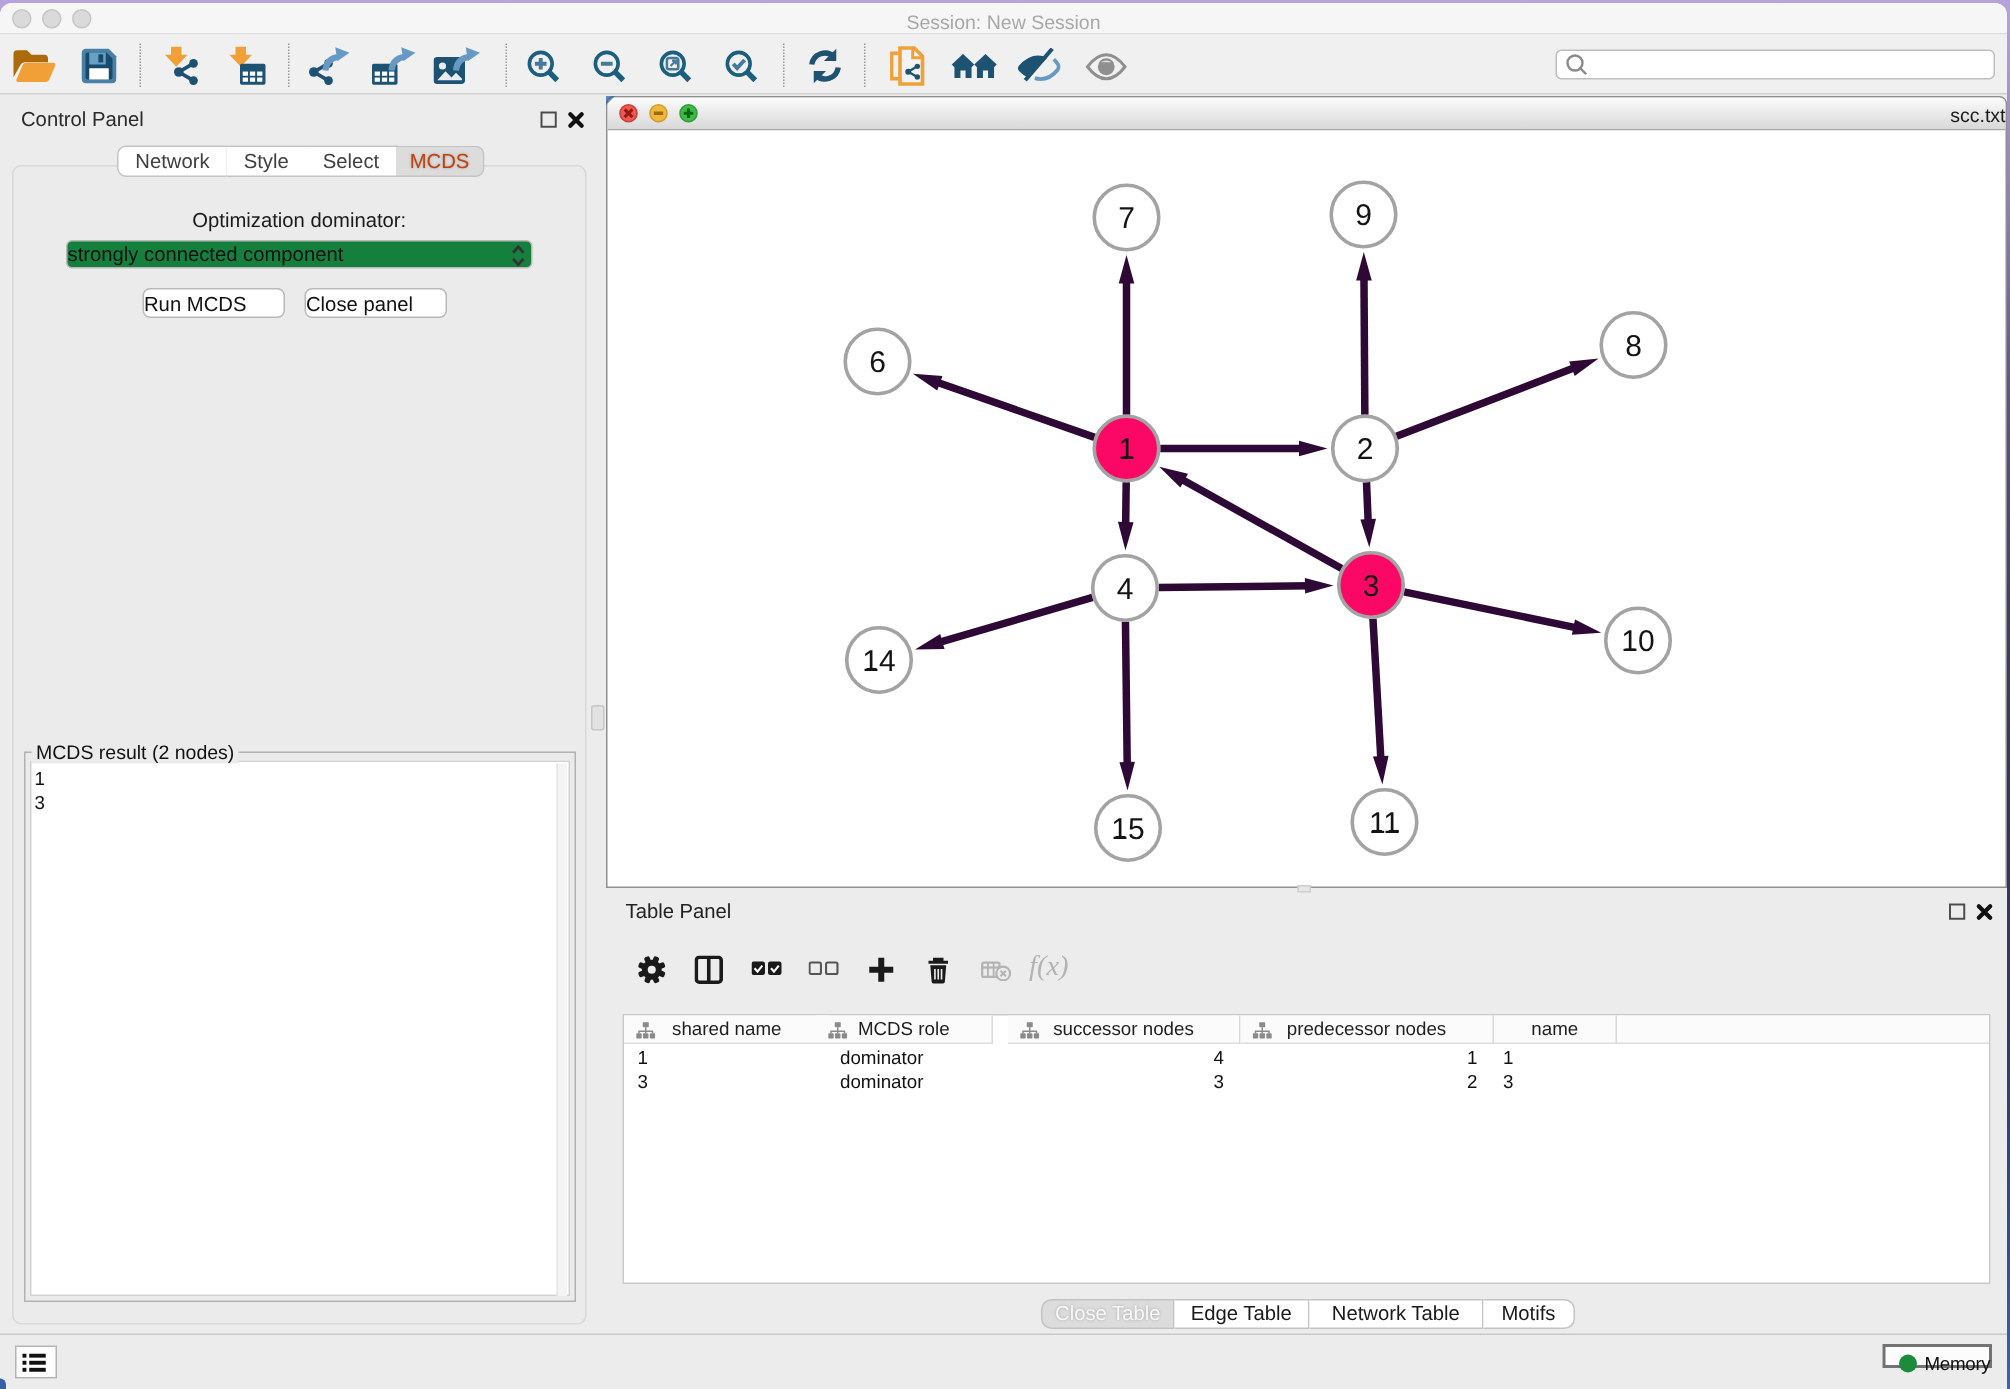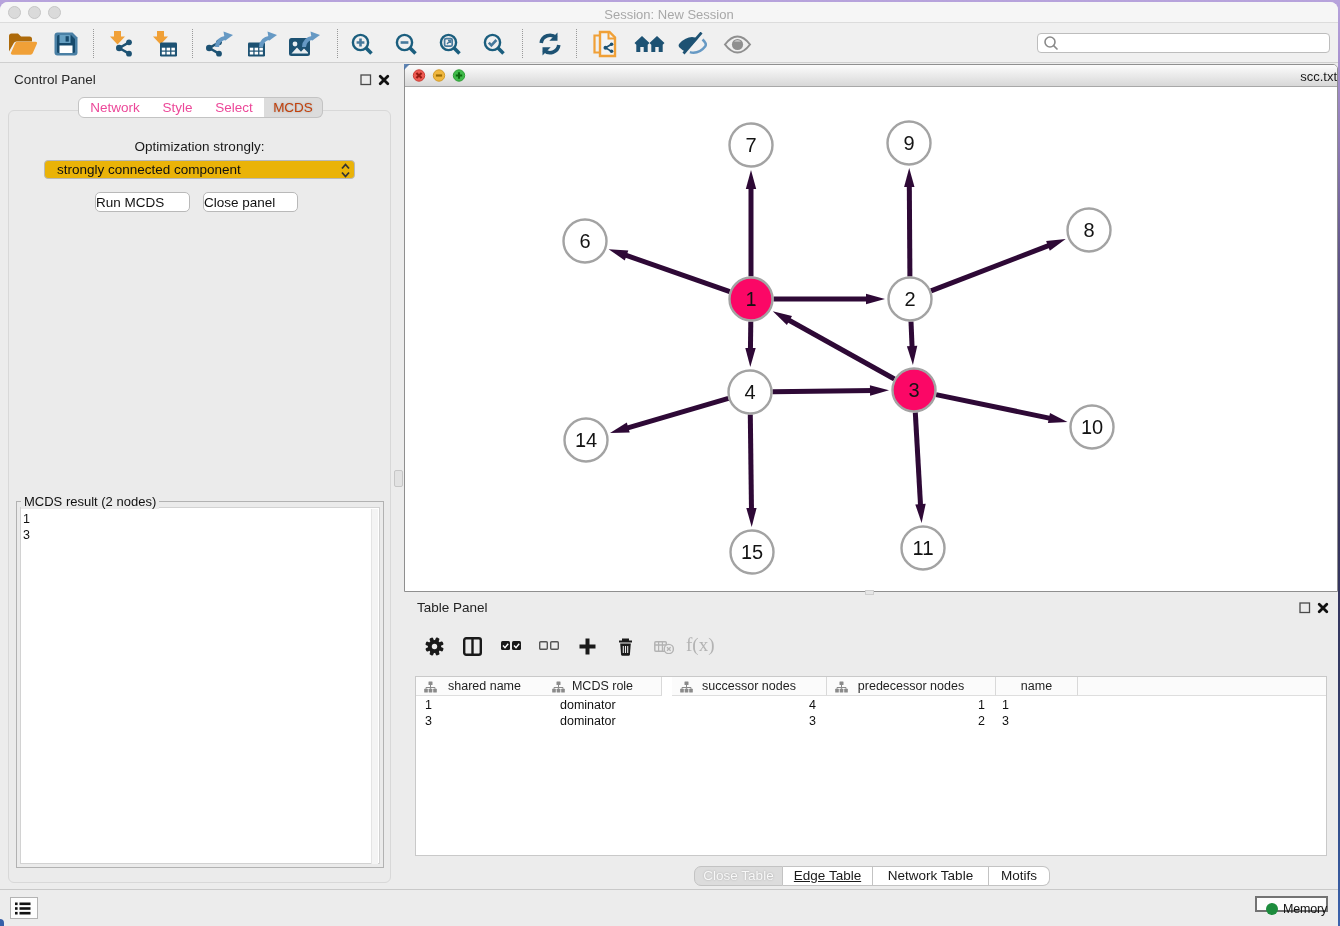--- a/index.html
+++ b/index.html
@@ -6,25 +6,25 @@
 .abs{position:absolute}
 #wall{left:0;top:0;width:1340px;height:926px;background:linear-gradient(180deg,#b7a3dc 0%,#aa93d1 6%,#8d79b5 16%,#605488 28%,#413d67 44%,#36335d 58%,#333963 74%,#33508e 90%,#3c63ae 100%)}
 #win{left:0;top:2px;width:1338px;height:924px;background:#ececec;border-radius:8px 8px 0 0}
 #titlebar{left:0;top:2px;width:1338px;height:21px;background:#f6f6f6;border-radius:8px 8px 0 0;border-bottom:1px solid #dcdcdc}
 .tl{width:13px;height:13px;border-radius:50%;background:#dadada;border:1px solid #c6c6c6;top:6px}
 #wintitle{left:0;top:7px;width:1338px;text-align:center;font-size:13px;color:#a8a8a8}
 #toolbar{left:0;top:23px;width:1338px;height:40px;background:#f0f0f0;border-bottom:1px solid #cfcfcf}
 .tsep{top:29px;height:29px;width:1px;border-left:1px dotted #999}
 #search{left:1037px;top:33px;width:293px;height:20px;background:#fff;border:1px solid #bdbdbd;border-radius:4px}
 .cptitle{font-size:13.5px;color:#2a2a2a}
-.tab{position:absolute;top:97px;height:21px;border:1px solid #c3c3c3;background:#fff;font-size:13.5px;color:#ec4899;text-align:center;line-height:19px}
+.tab{position:absolute;top:97px;height:21px;border:1px solid #c3c3c3;background:#fff;font-size:13.5px;color:#404040;text-align:center;line-height:19px}
 .tabsel{background:#dcdcdc;color:#c2410c;border-color:#c3c3c3;text-shadow:0 0 2px #a5a5a5}
 #cpbody{left:8px;top:110px;width:383px;height:773px;background:#ebebeb;border:1px solid #d8d8d8;border-radius:6px}
 #optlab{left:8px;top:139px;width:383px;text-align:center;font-size:13.5px;color:#1a1a1a}
-#combo{left:44px;top:160px;width:311px;height:19px;background:#eab308;border:1px solid #b9b9b9;border-radius:4px;font-size:13.5px;color:#111;line-height:17px;padding-left:12px}
+#combo{left:44px;top:160px;width:311px;height:19px;background:#15803d;border:1px solid #b9b9b9;border-radius:4px;font-size:13.5px;color:#111;line-height:17px;}
 .btn{position:absolute;height:20px;background:#fff;border:1px solid #b9b9b9;border-radius:5px;font-size:13.5px;color:#111;text-align:left;line-height:19px}
 #fs{left:16px;top:501px;width:368px;height:367px;border:1px solid #b2b2b2}
 #fsleg{left:21px;top:494px;background:#ebebeb;padding:0 3px;font-size:13px;color:#111}
 #fslist{left:20px;top:507px;width:360px;height:357px;background:#fff;border:1px solid #d2d2d2}
 #fstrack{position:absolute;right:1px;top:1px;width:7px;height:355px;background:#f4f4f4;border-left:1px solid #e4e4e4}
 .fsitem{position:absolute;left:4px;font-size:12.5px;color:#111}
 #grip{left:394px;top:470px;width:9px;height:17px;background:#e2e2e2;border:1px solid #c6c6c6;border-radius:2px}
 #frame{left:404px;top:64px;width:934px;height:528px;background:#fff;border:1px solid #8f8f8f;border-radius:5px 5px 0 0}
 #ftitle{left:405px;top:65px;width:932px;height:22px;background:linear-gradient(180deg,#fcfcfc,#d8d8d8);border-bottom:1px solid #a8a8a8;border-radius:4px 4px 0 0}
 #fname{left:405px;top:69px;width:932px;text-align:right;font-size:13px;color:#1a1a1a}
@@ -179,21 +179,21 @@
 <svg class="ico" style="left:360px;top:74px" width="12" height="12">
     <rect x="1" y="1" width="9.5" height="9.5" fill="none" stroke="#4a4a4a" stroke-width="1.3"></rect>
   </svg>
 <svg class="ico" style="left:378px;top:74px" width="12" height="12">
     <path d="M2.2,2.2 L9.8,9.8 M9.8,2.2 L2.2,9.8" stroke="#111" stroke-width="2.8" stroke-linecap="round"></path>
   </svg>
 <div class="tab" style="left:78px;width:74px;border-radius:6px 0 0 6px;">Network</div>
 <div class="tab" style="left:151px;width:54px;border-left:none;">Style</div>
 <div class="tab" style="left:204px;width:61px;border-left:none;">Select</div>
 <div class="tab tabsel" style="left:264px;width:59px;border-radius:0 6px 6px 0;border-left:none;">MCDS</div>
-<div id="optlab" class="abs">Optimization strongly:</div>
+<div id="optlab" class="abs">Optimization dominator:</div>
 <div id="combo" class="abs">strongly connected component<svg style="position:absolute;right:3px;top:2px" width="11" height="15">
       <path d="M2,5.5 L5.5,1.5 L9,5.5" fill="none" stroke="#333" stroke-width="1.8"></path>
       <path d="M2,9.5 L5.5,13.5 L9,9.5" fill="none" stroke="#333" stroke-width="1.8"></path>
     </svg></div>
 <div class="btn" style="left:95px;top:192px;width:95px">Run MCDS</div>
 <div class="btn" style="left:203px;top:192px;width:95px">Close panel</div>
 <div id="fs" class="abs"></div>
 <div id="fslist" class="abs">
     <div id="fstrack"></div>
   </div>
@@ -328,21 +328,21 @@
     <path d="M6.3,9 v7 M8.5,9 v7 M10.7,9 v7" stroke="#ececec" stroke-width="1.1"></path>
   </svg>
 <svg class="ico" style="left:654px;top:640px" width="20" height="14">
     <rect x="0.8" y="1.8" width="11.5" height="9.5" rx="1" fill="none" stroke="#b3b3b3" stroke-width="1.5"></rect>
     <line x1="0.8" y1="5" x2="12.3" y2="5" stroke="#b3b3b3" stroke-width="1.5"></line>
     <line x1="4.6" y1="1.8" x2="4.6" y2="11.3" stroke="#b3b3b3" stroke-width="1.2"></line>
     <line x1="8.4" y1="1.8" x2="8.4" y2="11.3" stroke="#b3b3b3" stroke-width="1.2"></line>
     <circle cx="14.8" cy="9" r="4.6" fill="#ececec" stroke="#b3b3b3" stroke-width="1.4"></circle>
     <path d="M13,7.2 l3.6,3.6 M16.6,7.2 l-3.6,3.6" stroke="#b3b3b3" stroke-width="1.3"></path>
   </svg>
-<div class="abs" style="left:686px;top:634px;width:40px;font-family:'Liberation Serif',serif;font-size:19px;color:#b3b3b3">f(x)</div>
+<div class="abs" style="left:686px;top:634px;width:40px;font-family:'Liberation Serif',serif;font-style:italic;font-size:19px;color:#b3b3b3">f(x)</div>
 <div id="ttable" class="abs">
     <div class="thdr" style="left:0px;width:138px"><span style="position:absolute;left:8px;top:3px"><svg width="13" height="12">
           <g fill="#8a8a8a">
             <rect x="4.5" y="0.5" width="4" height="3.4" rx="0.5"></rect>
             <rect x="0.2" y="7.8" width="3.6" height="3.6" rx="0.5"></rect>
             <rect x="4.7" y="7.8" width="3.6" height="3.6" rx="0.5"></rect>
             <rect x="9.2" y="7.8" width="3.6" height="3.6" rx="0.5"></rect>
           </g>
           <path d="M6.5,3.9 v2.1 M2,7.8 v-1.3 h9 v1.3 M6.5,6 v1.8" stroke="#8a8a8a" stroke-width="1" fill="none"></path>
         </svg></span>shared name</div>
@@ -380,21 +380,21 @@
 <div class="trow" style="left:560px;top:697px">dominator</div>
 <div class="trow" style="left:672px;top:697px;width:144px;text-align:right">4</div>
 <div class="trow" style="left:827px;top:697px;width:158px;text-align:right">1</div>
 <div class="trow" style="left:1002px;top:697px">1</div>
 <div class="trow" style="left:425px;top:713px">3</div>
 <div class="trow" style="left:560px;top:713px">dominator</div>
 <div class="trow" style="left:672px;top:713px;width:144px;text-align:right">3</div>
 <div class="trow" style="left:827px;top:713px;width:158px;text-align:right">2</div>
 <div class="trow" style="left:1002px;top:713px">3</div>
 <div class="btab tabsel" style="left:694px;width:89px;border-radius:7px 0 0 7px;">Close Table</div>
-<div class="btab" style="left:783px;width:90px;border-left:none;text-decoration:underline;">Edge Table</div>
+<div class="btab" style="left:783px;width:90px;border-left:none;">Edge Table</div>
 <div class="btab" style="left:873px;width:116px;border-left:none;">Network Table</div>
 <div class="btab" style="left:989px;width:61px;border-radius:0 7px 7px 0;border-left:none;">Motifs</div>
 <div id="status" class="abs"></div>
 <div id="listbtn" class="abs"><svg width="26" height="20">
       <g fill="#111">
         <rect x="4" y="4.5" width="2.6" height="2.6"></rect>
         <rect x="4" y="9.2" width="2.6" height="2.6"></rect>
         <rect x="4" y="13.9" width="2.6" height="2.6"></rect>
         <rect x="8.5" y="4.5" width="11" height="2.6"></rect>
         <rect x="8.5" y="9.2" width="11" height="2.6"></rect>

